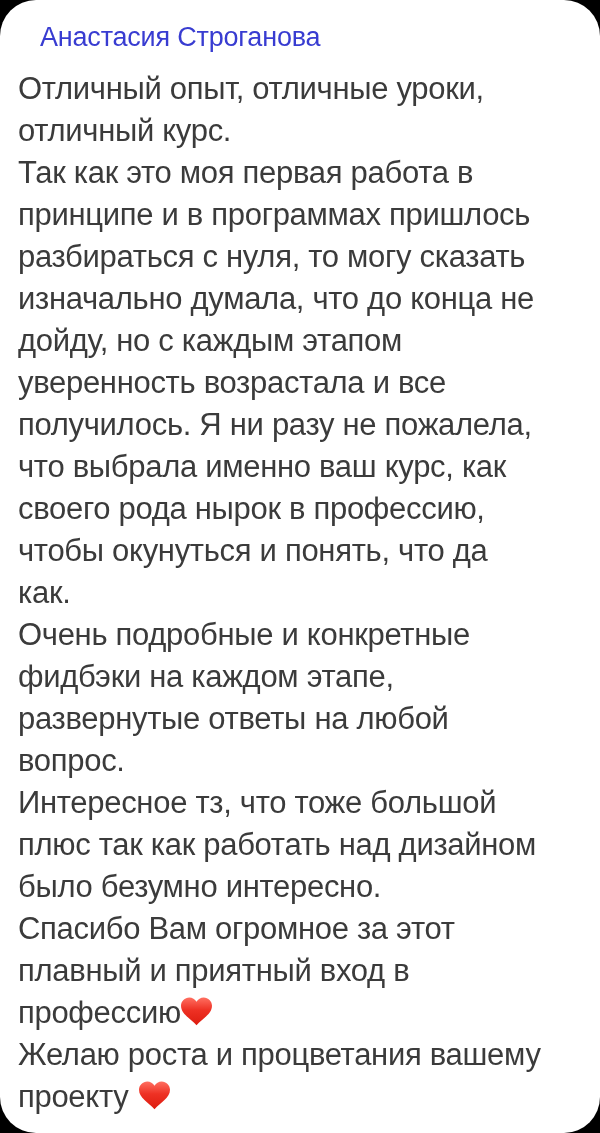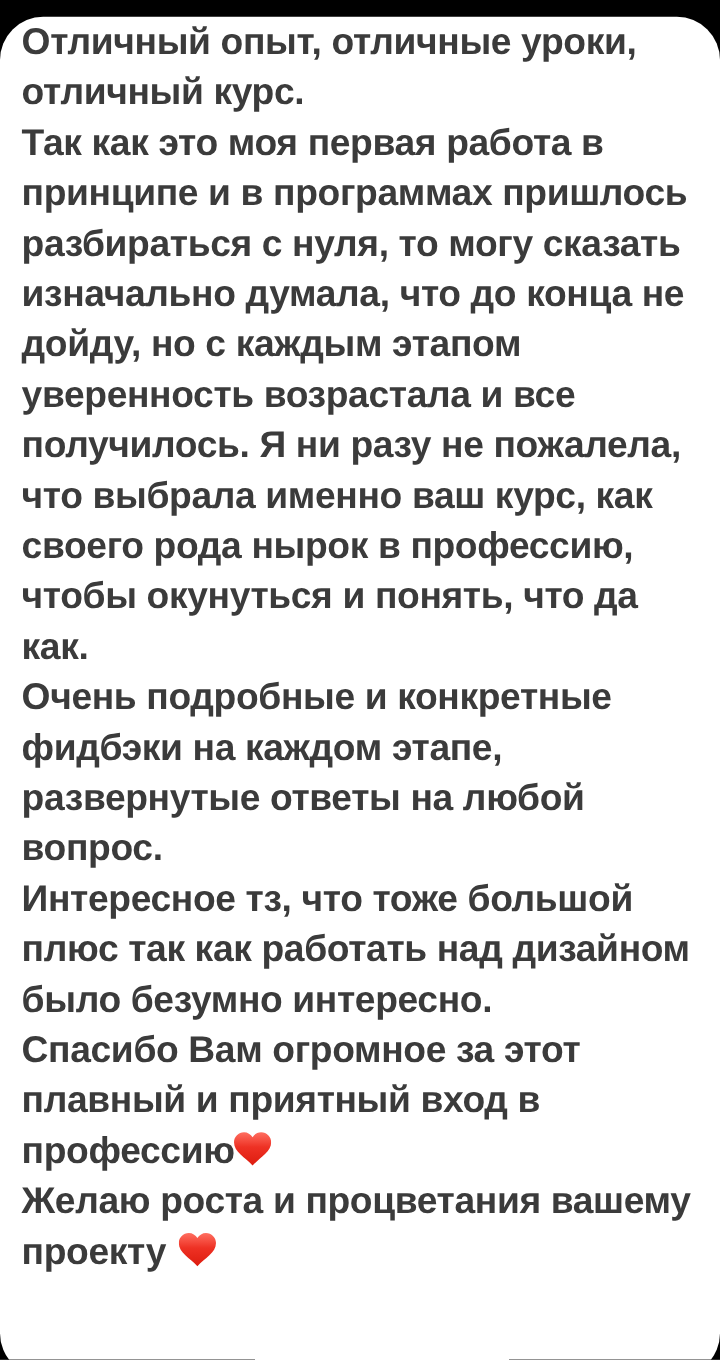--- a/index.html
+++ b/index.html
@@ -26,21 +26,21 @@
     line-height: 34px;
     font-weight: 400;
     letter-spacing: -0.2px;
     color: #383cd1;
     cursor: pointer;
   }
   .review-text {
     margin: 14px 18px 0 18px;
     font-size: 31px;
     line-height: 42px;
-    font-weight: 700;
+    font-weight: 400;
     letter-spacing: -0.3px;
     color: #3b3b3b;
     white-space: pre-line;
   }
   .heart {
     display: inline-block;
     width: 31px;
     height: 29px;
     vertical-align: -3px;
     line-height: 0;
@@ -52,20 +52,21 @@
   }
   .heart-space {
     margin-left: 2px;
   }
 </style>
 </head>
 <body>
 
 <div class="card">
 
+  <div class="author-name" style="color: rgb(56, 60, 209);">Анастасия Строганова</div>
 
   <div class="review-text" style="color: rgb(59, 59, 59);"><span>Отличный опыт, отличные уроки,
 отличный курс.
 Так как это моя первая работа в
 принципе и в программах пришлось
 разбираться с нуля, то могу сказать
 изначально думала, что до конца не
 дойду, но с каждым этапом
 уверенность возрастала и все
 получилось. Я ни разу не пожалела,

